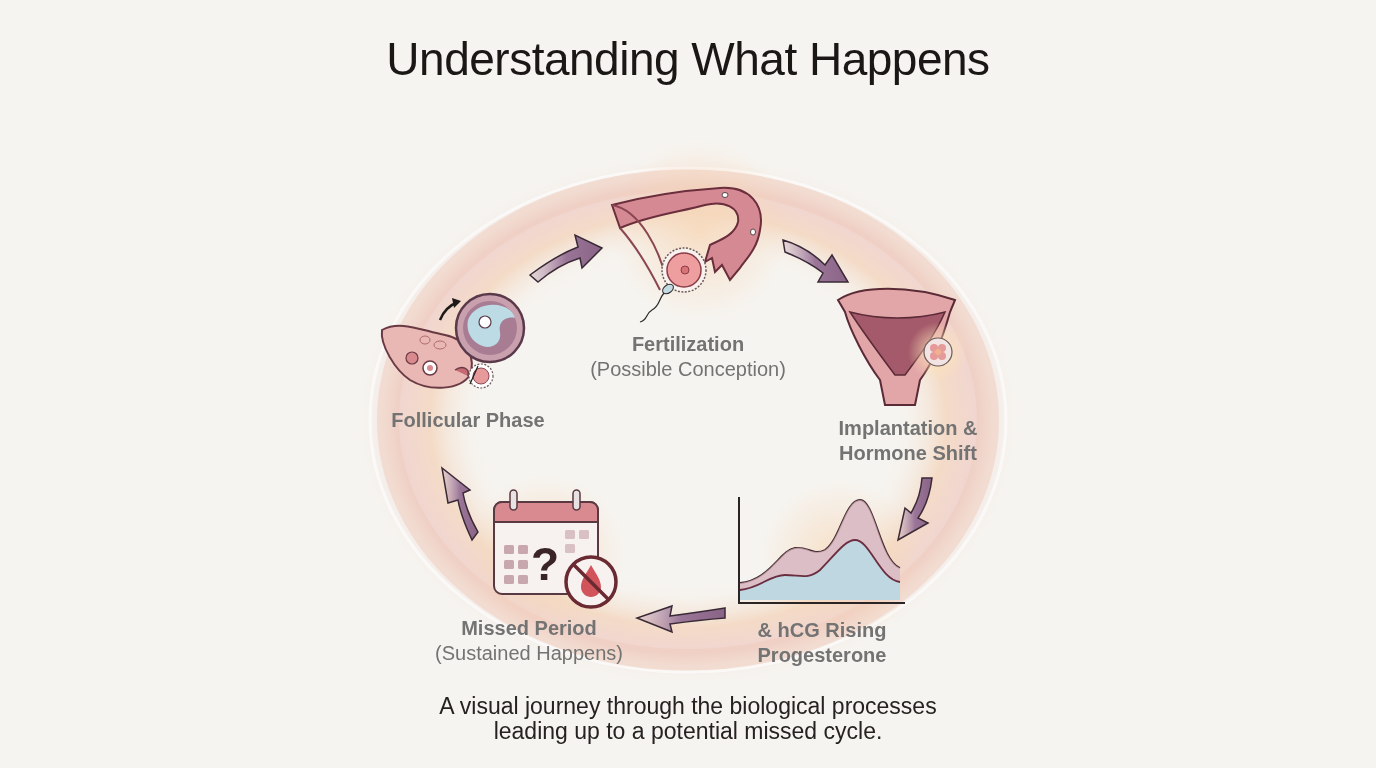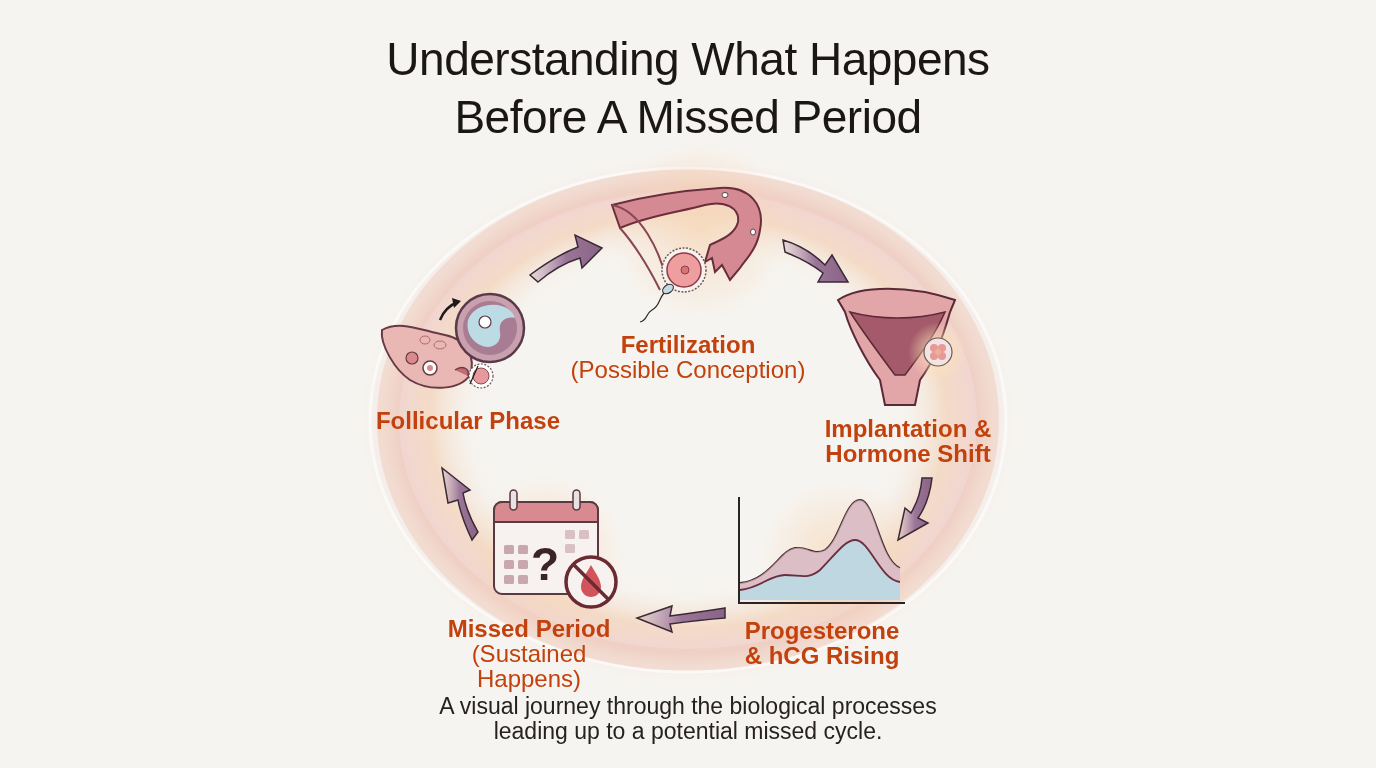--- a/index.html
+++ b/index.html
@@ -11,37 +11,36 @@
     }
     .title {
       position: absolute; left: 0; top: 30px; width: 1376px; text-align: center;
       font-family: Liberation Sans, sans-serif;
       font-size: 46px; line-height: 58px; color: #1b1717; letter-spacing: -0.5px;
       margin: 0; font-weight: normal;
     }
     .title span { display: block; }
     .diagram { position: absolute; left: 0; top: 0; width: 1376px; height: 768px; }
     .label {
-      position: absolute; text-align: center; font-size: 24px; line-height: 25px;
-      color: #c2410c;
+      position: absolute; text-align: center; font-size: 20px; line-height: 25px;
+      color: #737373;
     }
     .label .main { display: block; font-weight: bold; }
     .label .sub { display: block; font-weight: normal; }
     .caption {
       position: absolute; left: 0; top: 694px; width: 1376px; text-align: center;
       font-size: 23px; line-height: 25px; color: #262222;
     }
     .caption span { display: block; }
   </style>
 </head>
 <body>
 
 <h1 class="title">
   <span>Understanding What Happens</span>
-  <span>Before A Missed Period</span>
 </h1>
 
 <svg class="diagram" viewBox="0 0 1376 768" xmlns="http://www.w3.org/2000/svg">
   <defs>
     <radialGradient id="ringGlow" cx="50%" cy="50%" r="50%">
       <stop offset="0.62" stop-color="#f6f4f0" stop-opacity="0"></stop>
       <stop offset="0.78" stop-color="#f2c7a6" stop-opacity="0.55"></stop>
       <stop offset="0.88" stop-color="#eab7b0" stop-opacity="0.5"></stop>
       <stop offset="1" stop-color="#f6f4f0" stop-opacity="0"></stop>
     </radialGradient>
@@ -170,22 +169,22 @@
   <span class="main">Fertilization</span>
   <span class="sub">(Possible Conception)</span>
 </div>
 
 <div class="label" style="left:808px; top:416px; width:200px;">
   <span class="main">Implantation &amp;</span>
   <span class="main">Hormone Shift</span>
 </div>
 
 <div class="label" style="left:722px; top:618px; width:200px;">
+  <span class="main">&amp; hCG Rising</span>
   <span class="main">Progesterone</span>
-  <span class="main">&amp; hCG Rising</span>
 </div>
 
 <div class="label" style="left:424px; top:616px; width:210px;">
   <span class="main">Missed Period</span>
   <span class="sub">(Sustained Happens)</span>
 </div>
 
 <div class="caption">
   <span>A visual journey through the biological processes</span>
   <span>leading up to a potential missed cycle.</span>

